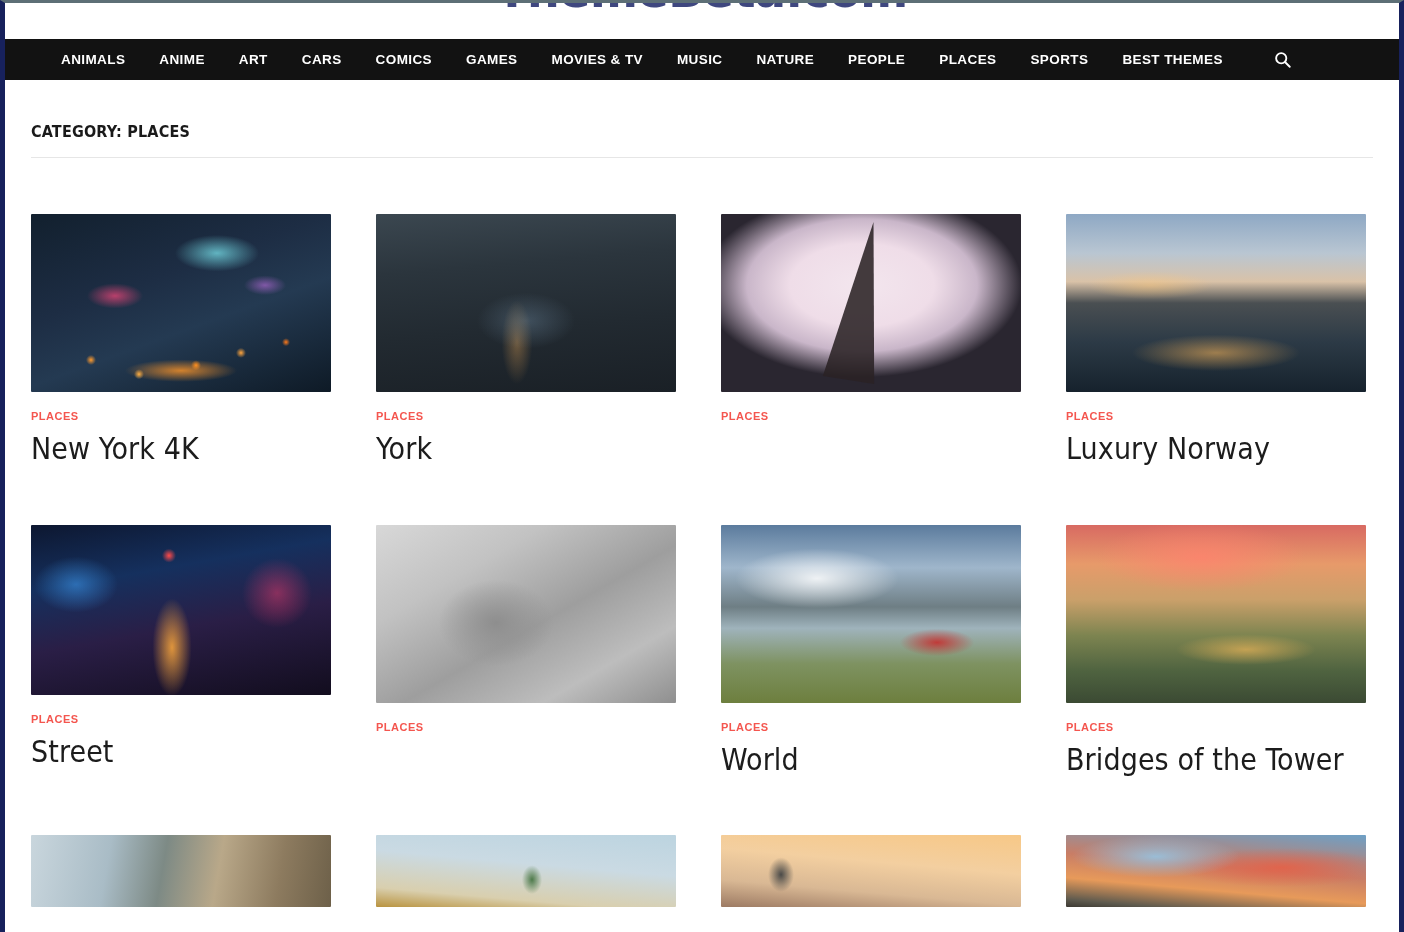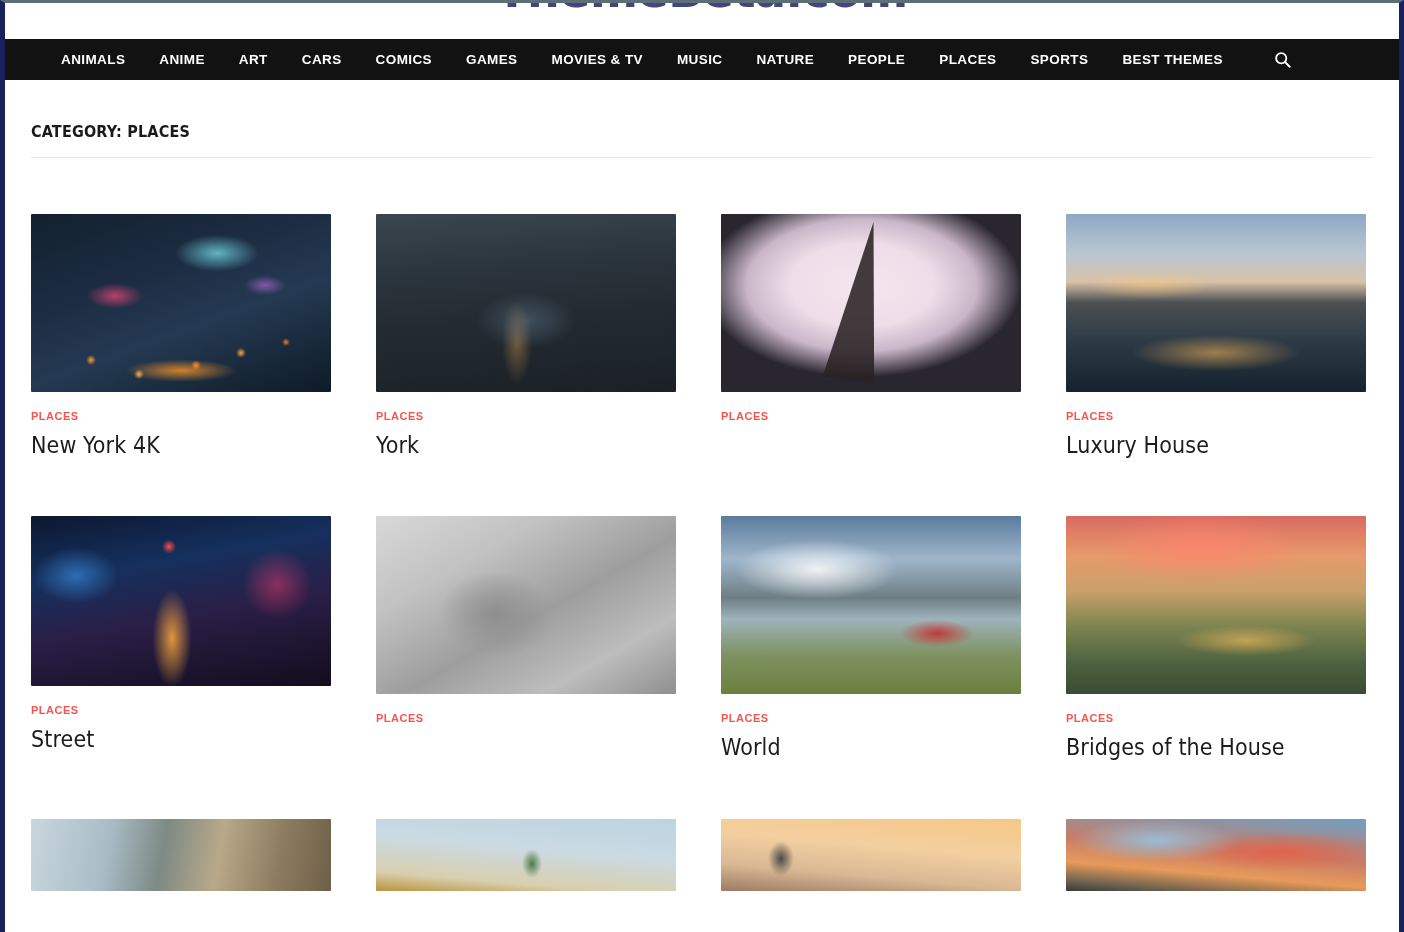--- a/index.html
+++ b/index.html
@@ -129,21 +129,21 @@
     font-weight: 700;
     font-size: 11px;
     letter-spacing: 0.5px;
     color: #f4564f;
     padding-top: 18px;
     text-transform: uppercase;
   }
   .card-title {
     font-family: "DejaVu Sans Condensed", "Liberation Sans Narrow", "Liberation Sans", sans-serif;
     font-weight: 400;
-    font-size: 23px;
+    font-size: 30px;
     color: #1c1c1c;
     padding-top: 10px;
     line-height: 1.15;
     letter-spacing: 0.1px;
   }
 
   .row-spacer { height: 58px; }
 
   
   .img-newyork {
@@ -283,21 +283,21 @@
           <div class="card-meta">PLACES</div>
           <div class="card-title">York</div>
         </a>
         <a class="card">
           <div class="thumb img-eiffel"></div>
           <div class="card-meta">PLACES</div>
         </a>
         <a class="card">
           <div class="thumb img-luxury"></div>
           <div class="card-meta">PLACES</div>
-          <div class="card-title">Luxury House</div>
+          <div class="card-title">Luxury Norway</div>
         </a>
         <div class="row-spacer"></div>
         <div class="row-spacer"></div>
         <div class="row-spacer"></div>
         <div class="row-spacer"></div>
         <a class="card">
           <div class="thumb img-street short"></div>
           <div class="card-meta">PLACES</div>
           <div class="card-title">Street</div>
         </a>
@@ -306,21 +306,21 @@
           <div class="card-meta">PLACES</div>
         </a>
         <a class="card">
           <div class="thumb img-norway"></div>
           <div class="card-meta">PLACES</div>
           <div class="card-title">World</div>
         </a>
         <a class="card">
           <div class="thumb img-bridges"></div>
           <div class="card-meta">PLACES</div>
-          <div class="card-title">Bridges of the House</div>
+          <div class="card-title">Bridges of the Tower</div>
         </a>
         <div class="row-spacer"></div>
         <div class="row-spacer"></div>
         <div class="row-spacer"></div>
         <div class="row-spacer"></div>
         <a class="card">
           <div class="thumb img-waterfall cropped"></div>
         </a>
         <a class="card">
           <div class="thumb img-dome cropped"></div>

